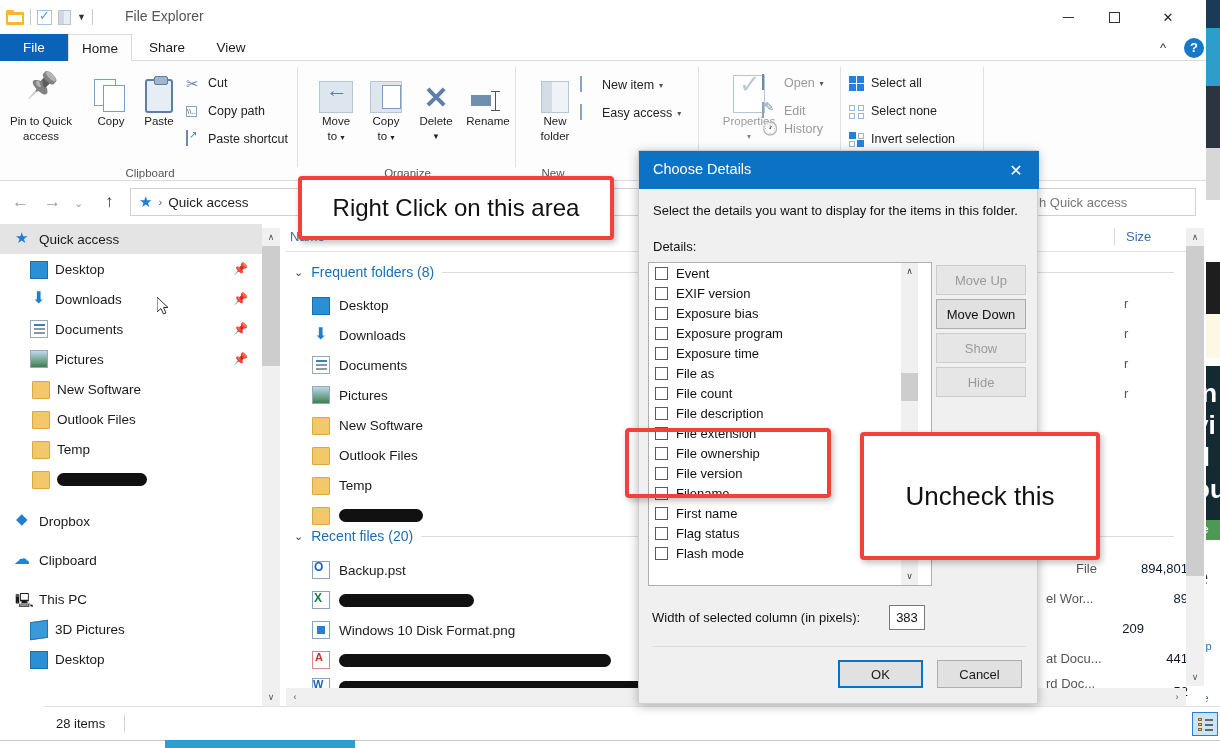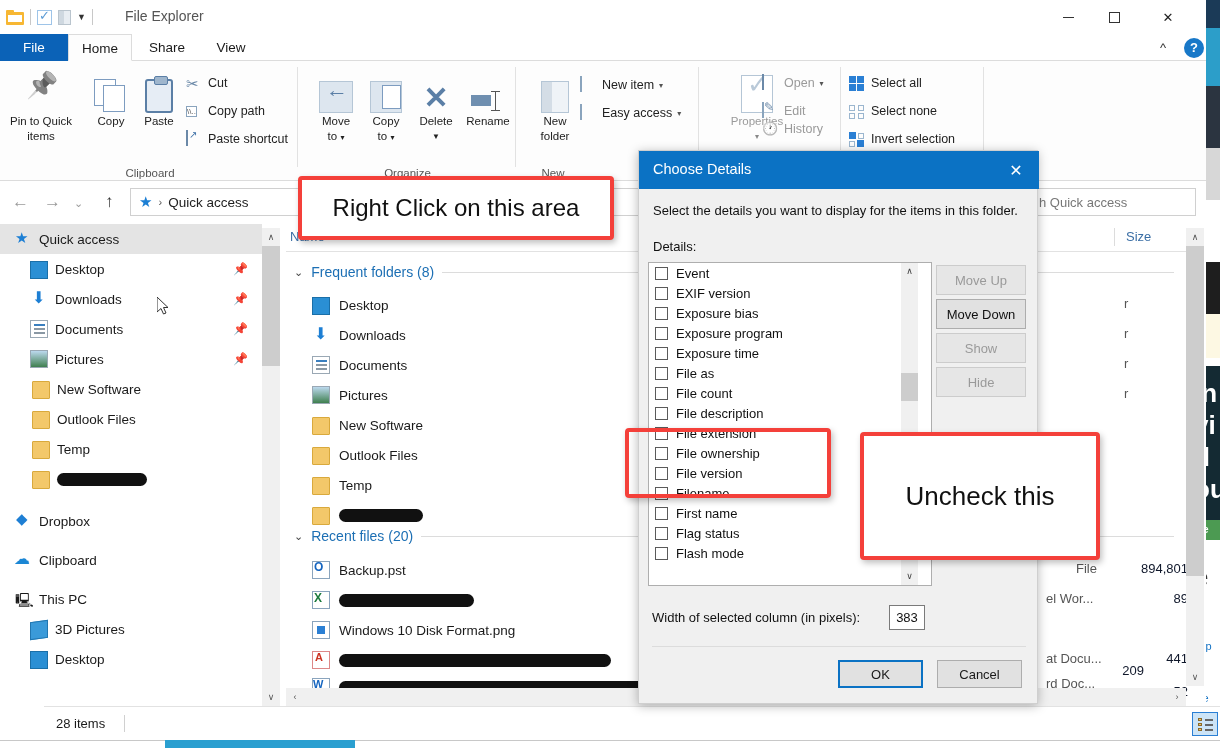--- a/index.html
+++ b/index.html
@@ -316,21 +316,21 @@
   <div id="help-btn">?</div>
 
   <div id="ribbon">
 
     <div class="rgroup" style="left:0; width:300px;">
       <div class="bigbtn" style="left:6px; width:70px;">
         <div class="ico-box">
             <span class="pin-ico"></span>
           </div>
         <span class="lbl">Pin to Quick</span>
-        <span class="lbl">items</span>
+        <span class="lbl">access</span>
       </div>
       <div class="bigbtn" style="left:80px;">
         <div class="ico-box">
             <span class="doc-stack">
               <span class="p1"></span>
               <span class="p2"></span>
             </span>
           </div>
         <span class="lbl">Copy</span>
       </div>
@@ -409,21 +409,21 @@
       <div class="smallbtn" style="left:62px; top:40px;">
         <span class="si"><span class="mini-doc"></span></span>
         <span>Easy access</span>
         <span class="caret-sm">▾</span>
       </div>
       <div class="rgroup-label" style="left:0;width:70px">New</div>
     </div>
     <div class="rsep" style="left:698px;"></div>
 
     <div class="rgroup" style="left:700px; width:140px;">
-      <div class="bigbtn" style="left:12px; width:72px;padding-left:18px;">
+      <div class="bigbtn" style="left:4px; width:72px;padding-left:18px;">
         <div class="ico-box">
             <span class="props-ico"></span>
           </div>
         <span class="lbl dis">Properties</span>
         <span class="lbl" style="font-size:8px;color:#888">▾</span>
       </div>
       <div class="smallbtn dis" style="left:62px; top:10px;">
         <span class="si"><span class="open-ico"></span></span>
         <span>Open</span>
         <span class="caret-sm">▾</span>
@@ -630,21 +630,21 @@
     </div>
     <div class="fitem" style="left:26px; top:448px;">
       <span class="fi ic-doc"></span>
       <span class="redact" style="width:318px"></span>
     </div>
 
     <div class="rtext" style="left:790px; top:337px;">File</div>
     <div class="rnum" style="left:810px; top:337px; width:92px;">894,801</div>
     <div class="rtext" style="left:760px; top:367px;">el Wor...</div>
     <div class="rnum" style="left:810px; top:367px; width:92px;">89</div>
-    <div class="rnum" style="left:766px; top:397px; width:92px;margin-top:42px;">209</div>
+    <div class="rnum" style="left:766px; top:397px; width:92px;">209</div>
     <div class="rtext" style="left:760px; top:427px;">at Docu...</div>
     <div class="rnum" style="left:810px; top:427px; width:92px;">441</div>
     <div class="rtext" style="left:760px; top:452px;">rd Doc...</div>
     <div class="rnum" style="left:810px; top:460px; width:92px;">52</div>
   </div>
 
   <div id="content-scroll">
     <div class="up">∧</div>
     <div class="thumb"></div>
     <div class="dn">∨</div>

